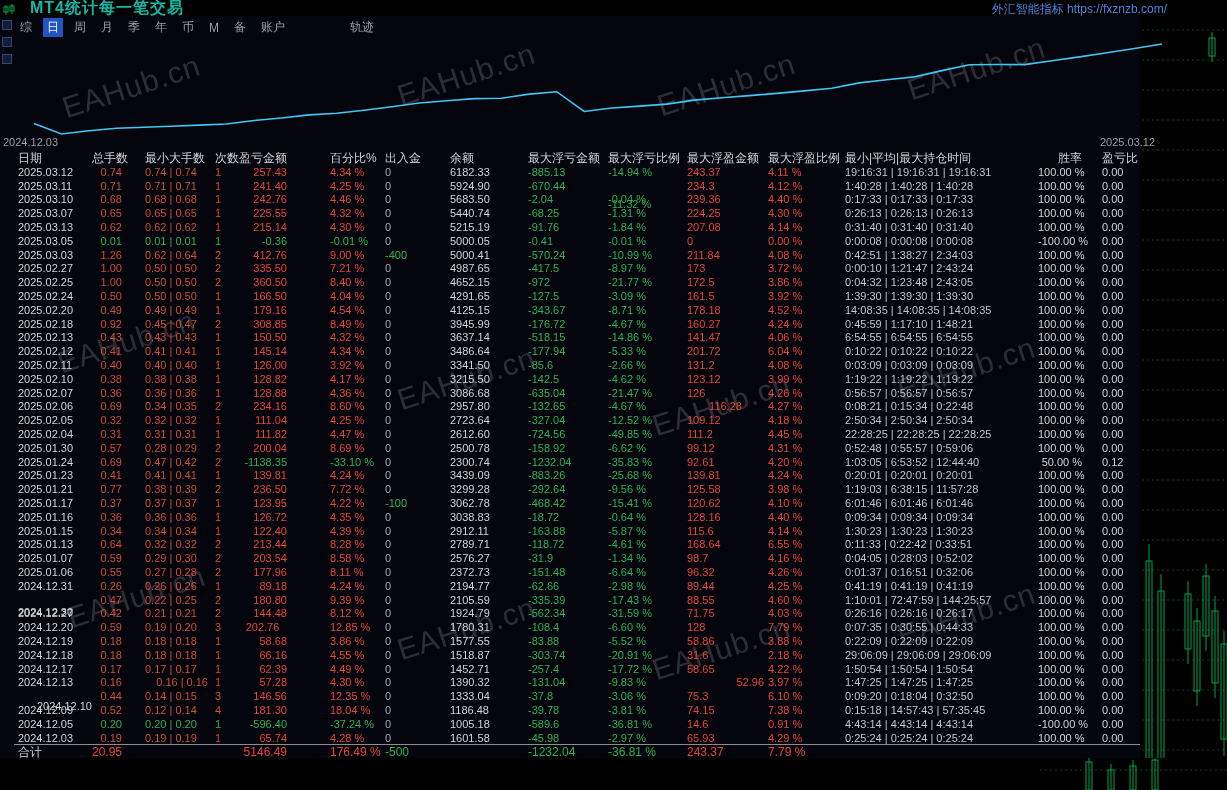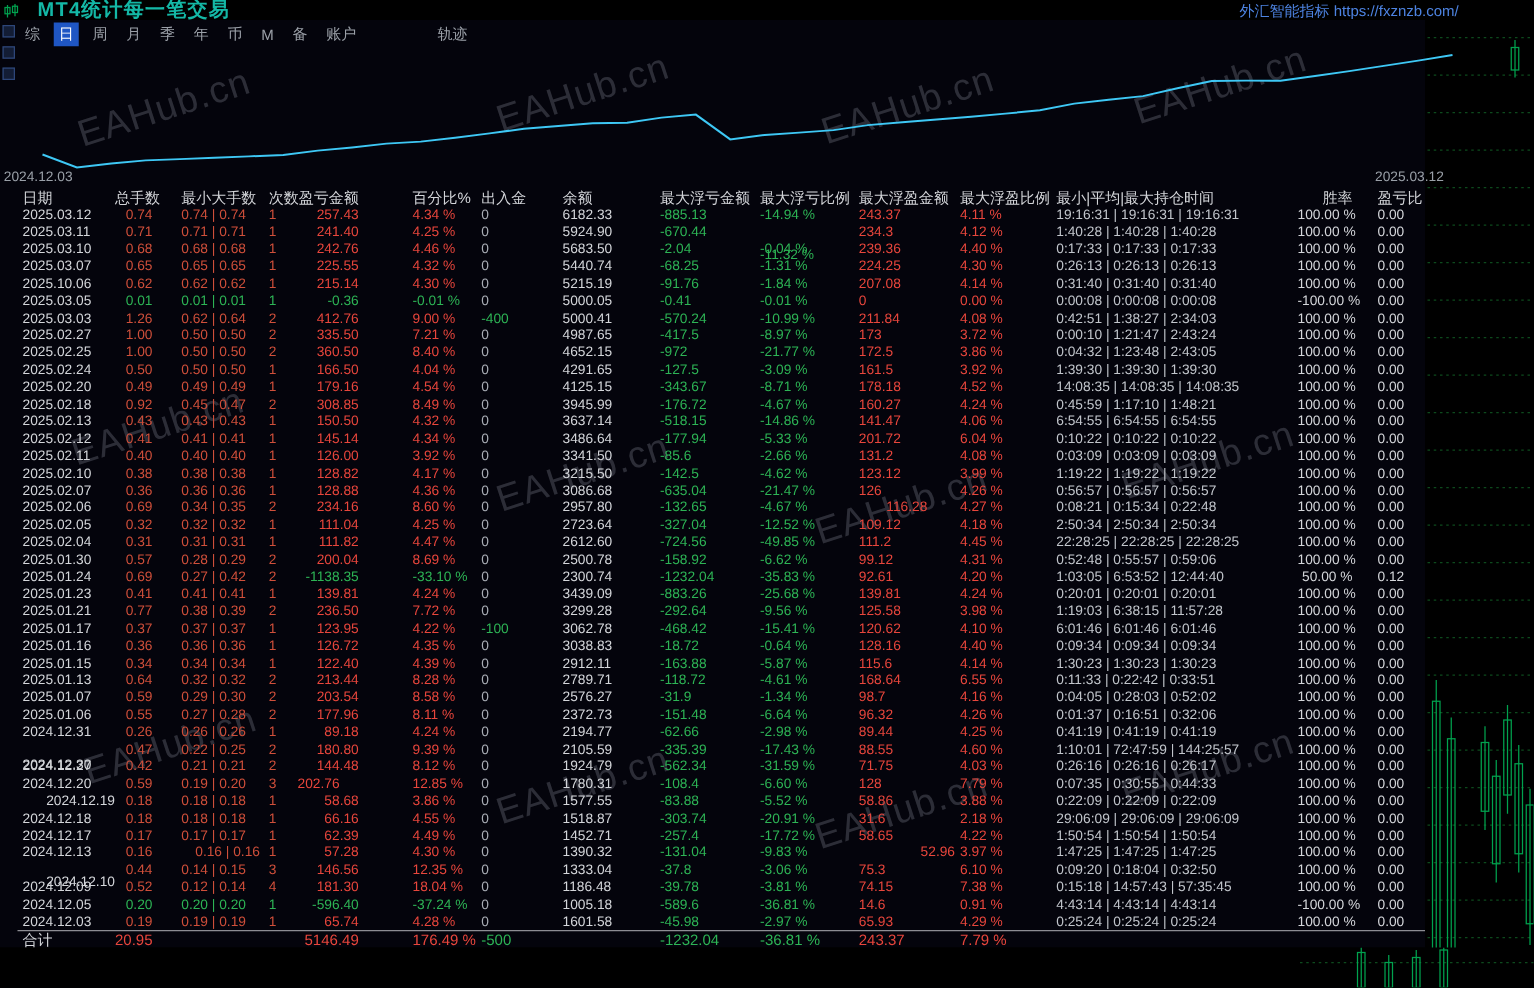--- a/index.html
+++ b/index.html
@@ -195,21 +195,21 @@
         <span class="cell c-white" style="width: 78px; text-align: left; padding-left: 2px;">5440.74</span>
         <span class="cell c-green" style="width: 78px; text-align: left; padding-left: 2px;">-68.25</span>
         <span class="cell c-green" style="width: 80px; text-align: left; padding-left: 4px;">-1.31 %</span>
         <span class="cell c-red" style="width: 80px; text-align: left; padding-left: 3px;">224.25</span>
         <span class="cell c-red" style="width: 80px; text-align: left; padding-left: 4px;">4.30 %</span>
         <span class="cell c-time" style="width: 194px; text-align: left; padding-left: 1px;">0:26:13 | 0:26:13 | 0:26:13</span>
         <span class="cell c-white" style="width: 62px; text-align: right; padding-right: 18px;">100.00 %</span>
         <span class="cell c-white" style="width: 40px; text-align: left; padding-left: 2px;">0.00</span>
       </div>
       <div class="t-row">
-        <span class="cell c-white" style="width: 78px; text-align: left; padding-left: 4px;">2025.10.06</span>
+        <span class="cell c-white" style="width: 78px; text-align: left; padding-left: 4px;">2025.03.13</span>
         <span class="cell c-lots" style="width: 48px; text-align: right; padding-right: 18px;">0.62</span>
         <span class="cell c-lots" style="width: 68px; text-align: left; padding-left: 5px;">0.62 | 0.62</span>
         <span class="cell c-lots" style="width: 30px; text-align: left; padding-left: 7px;">1</span>
         <span class="cell c-red" style="width: 52px; text-align: right; padding-right: 3px;">215.14</span>
         <span class="cell c-red" style="width: 90px; text-align: left; padding-left: 40px;">4.30 %</span>
         <span class="cell c-dim" style="width: 68px; text-align: left; padding-left: 5px;">0</span>
         <span class="cell c-white" style="width: 78px; text-align: left; padding-left: 2px;">5215.19</span>
         <span class="cell c-green" style="width: 78px; text-align: left; padding-left: 2px;">-91.76</span>
         <span class="cell c-green" style="width: 80px; text-align: left; padding-left: 4px;">-1.84 %</span>
         <span class="cell c-red" style="width: 80px; text-align: left; padding-left: 3px;">207.08</span>
@@ -486,21 +486,21 @@
         <span class="cell c-green" style="width: 80px; text-align: left; padding-left: 4px;">-6.62 %</span>
         <span class="cell c-red" style="width: 80px; text-align: left; padding-left: 3px;">99.12</span>
         <span class="cell c-red" style="width: 80px; text-align: left; padding-left: 4px;">4.31 %</span>
         <span class="cell c-time" style="width: 194px; text-align: left; padding-left: 1px;">0:52:48 | 0:55:57 | 0:59:06</span>
         <span class="cell c-white" style="width: 62px; text-align: right; padding-right: 18px;">100.00 %</span>
         <span class="cell c-white" style="width: 40px; text-align: left; padding-left: 2px;">0.00</span>
       </div>
       <div class="t-row">
         <span class="cell c-white" style="width: 78px; text-align: left; padding-left: 4px;">2025.01.24</span>
         <span class="cell c-lots" style="width: 48px; text-align: right; padding-right: 18px;">0.69</span>
-        <span class="cell c-lots" style="width: 68px; text-align: left; padding-left: 5px;">0.27 | 0.42</span>
+        <span class="cell c-lots" style="width: 68px; text-align: left; padding-left: 5px;">0.47 | 0.42</span>
         <span class="cell c-lots" style="width: 30px; text-align: left; padding-left: 7px;">2</span>
         <span class="cell c-green" style="width: 52px; text-align: right; padding-right: 3px;">-1138.35</span>
         <span class="cell c-green" style="width: 90px; text-align: left; padding-left: 40px;">-33.10 %</span>
         <span class="cell c-dim" style="width: 68px; text-align: left; padding-left: 5px;">0</span>
         <span class="cell c-white" style="width: 78px; text-align: left; padding-left: 2px;">2300.74</span>
         <span class="cell c-green" style="width: 78px; text-align: left; padding-left: 2px;">-1232.04</span>
         <span class="cell c-green" style="width: 80px; text-align: left; padding-left: 4px;">-35.83 %</span>
         <span class="cell c-red" style="width: 80px; text-align: left; padding-left: 3px;">92.61</span>
         <span class="cell c-red" style="width: 80px; text-align: left; padding-left: 4px;">4.20 %</span>
         <span class="cell c-time" style="width: 194px; text-align: left; padding-left: 1px;">1:03:05 | 6:53:52 | 12:44:40</span>
@@ -692,34 +692,34 @@
         <span class="cell c-red" style="width: 80px; text-align: left; padding-left: 4px;">4.03 %</span>
         <span class="cell c-time" style="width: 194px; text-align: left; padding-left: 1px;">0:26:16 | 0:26:16 | 0:26:17</span>
         <span class="cell c-white" style="width: 62px; text-align: right; padding-right: 18px;">100.00 %</span>
         <span class="cell c-white" style="width: 40px; text-align: left; padding-left: 2px;">0.00</span>
       </div>
       <div class="t-row">
         <span class="cell c-white" style="width: 78px; text-align: left; padding-left: 4px;">2024.12.20</span>
         <span class="cell c-lots" style="width: 48px; text-align: right; padding-right: 18px;">0.59</span>
         <span class="cell c-lots" style="width: 68px; text-align: left; padding-left: 5px;">0.19 | 0.20</span>
         <span class="cell c-lots" style="width: 30px; text-align: left; padding-left: 7px;">3</span>
-        <span class="cell c-red" style="width: 52px; text-align: left; padding-right: 3px;">202.76</span>
+        <span class="cell c-red" style="width: 52px; text-align: center; padding-right: 3px;">202.76</span>
         <span class="cell c-red" style="width: 90px; text-align: left; padding-left: 40px;">12.85 %</span>
         <span class="cell c-dim" style="width: 68px; text-align: left; padding-left: 5px;">0</span>
         <span class="cell c-white" style="width: 78px; text-align: left; padding-left: 2px;">1780.31</span>
         <span class="cell c-green" style="width: 78px; text-align: left; padding-left: 2px;">-108.4</span>
         <span class="cell c-green" style="width: 80px; text-align: left; padding-left: 4px;">-6.60 %</span>
         <span class="cell c-red" style="width: 80px; text-align: left; padding-left: 3px;">128</span>
         <span class="cell c-red" style="width: 80px; text-align: left; padding-left: 4px;">7.79 %</span>
         <span class="cell c-time" style="width: 194px; text-align: left; padding-left: 1px;">0:07:35 | 0:30:55 | 0:44:33</span>
         <span class="cell c-white" style="width: 62px; text-align: right; padding-right: 18px;">100.00 %</span>
         <span class="cell c-white" style="width: 40px; text-align: left; padding-left: 2px;">0.00</span>
       </div>
       <div class="t-row">
-        <span class="cell c-white" style="width: 78px; text-align: right; padding-left: 4px;">2024.12.19</span>
+        <span class="cell c-white" style="width: 78px; text-align: left; padding-left: 4px;">2024.12.19</span>
         <span class="cell c-lots" style="width: 48px; text-align: right; padding-right: 18px;">0.18</span>
         <span class="cell c-lots" style="width: 68px; text-align: left; padding-left: 5px;">0.18 | 0.18</span>
         <span class="cell c-lots" style="width: 30px; text-align: left; padding-left: 7px;">1</span>
         <span class="cell c-red" style="width: 52px; text-align: right; padding-right: 3px;">58.68</span>
         <span class="cell c-red" style="width: 90px; text-align: left; padding-left: 40px;">3.86 %</span>
         <span class="cell c-dim" style="width: 68px; text-align: left; padding-left: 5px;">0</span>
         <span class="cell c-white" style="width: 78px; text-align: left; padding-left: 2px;">1577.55</span>
         <span class="cell c-green" style="width: 78px; text-align: left; padding-left: 2px;">-83.88</span>
         <span class="cell c-green" style="width: 80px; text-align: left; padding-left: 4px;">-5.52 %</span>
         <span class="cell c-red" style="width: 80px; text-align: left; padding-left: 3px;">58.86</span>

